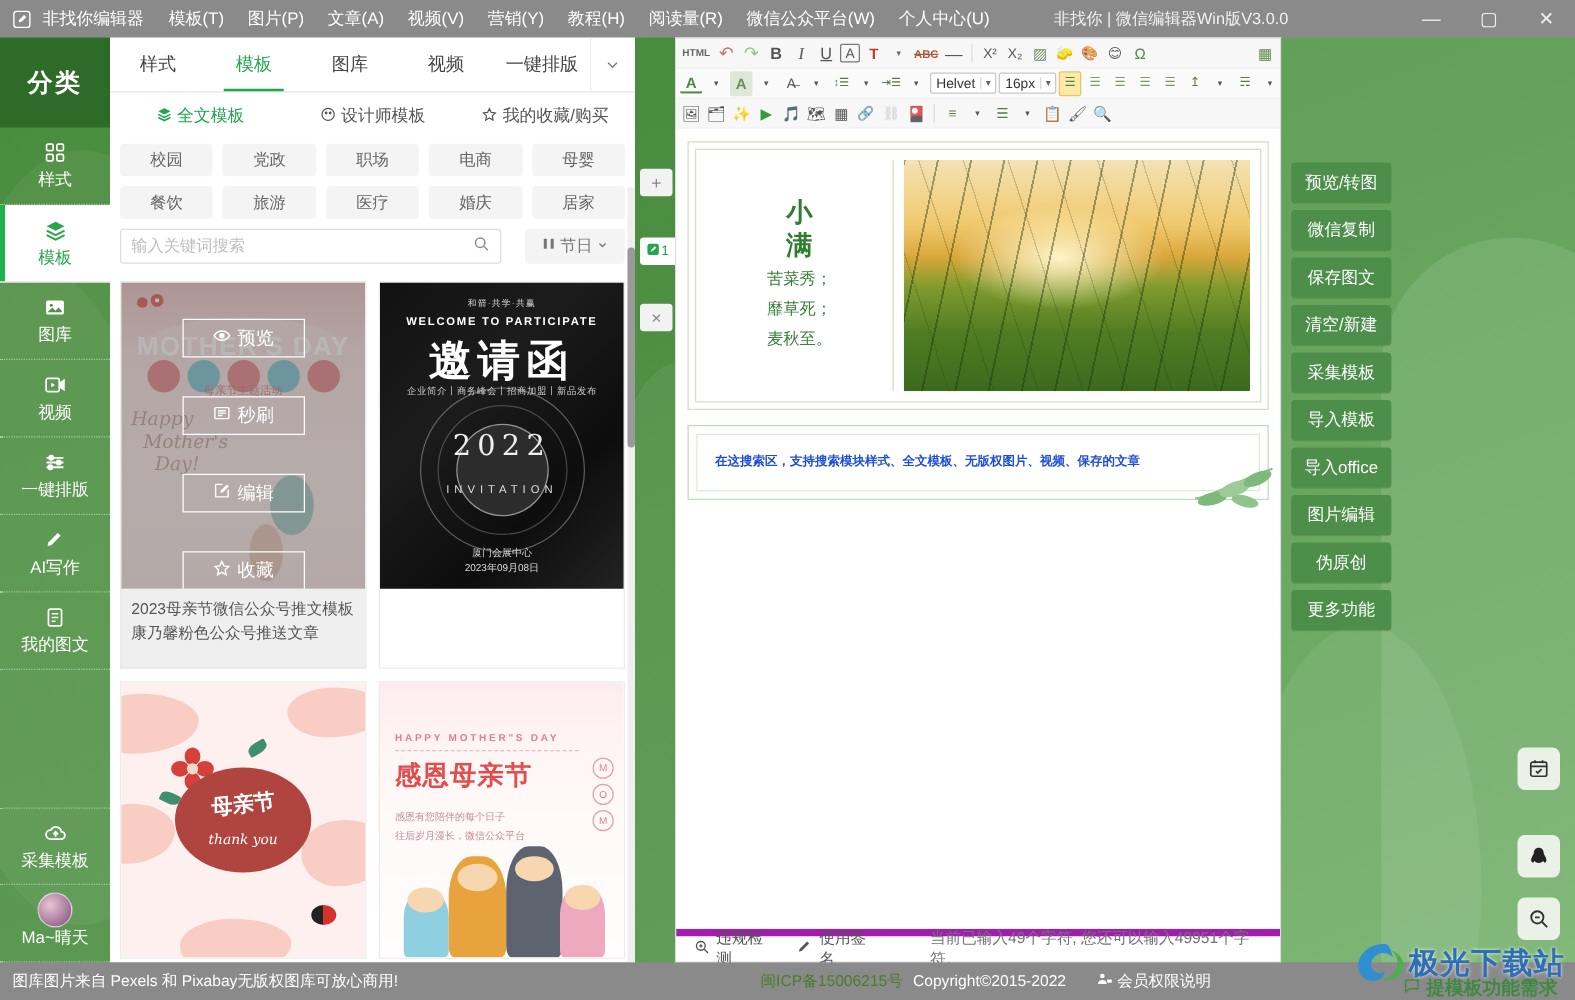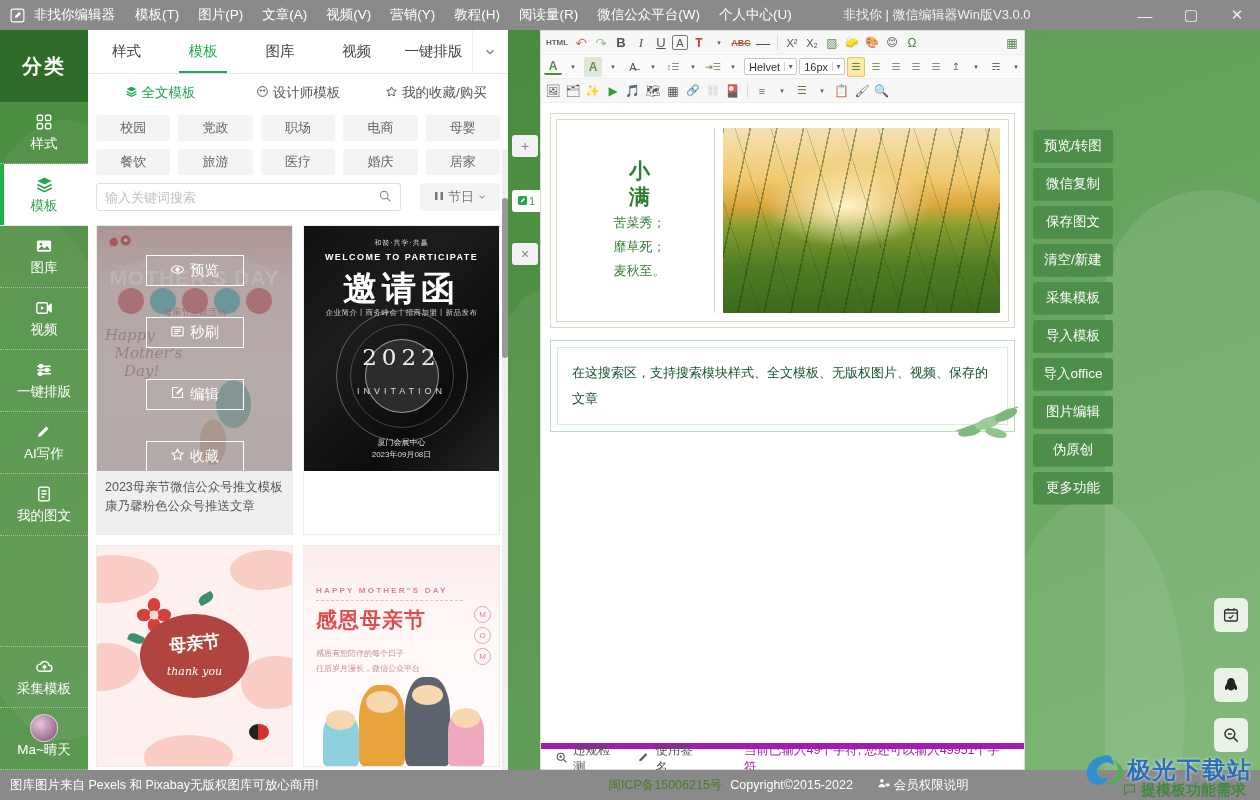--- a/index.html
+++ b/index.html
@@ -87,21 +87,21 @@
   .subtabs{ height:38px; display:flex; align-items:center; padding:0 6px; gap:6px;}
   .subtab{ flex:1; display:flex; align-items:center; justify-content:center; gap:4px;
      font-size:13.5px; color:#555; cursor:pointer; white-space:nowrap;}
   .subtab.active{ color:#21a74c; }
   .chips{ padding:3px 8px 0 8px; }
   .chip-row{ display:flex; gap:8px; margin-bottom:8px;}
   .chip{
     flex:1; height:26px; background:#f4f4f4; border-radius:3px; color:#666;
     display:flex;align-items:center;justify-content:center;font-size:13px;cursor:pointer;
   }
-  .searchrow{ display:flex; gap:19px; padding:0 8px 8px 8px; align-items:center;}
+  .searchrow{ display:flex; gap:19px; padding:0 8px 8px 8px; align-items:center;font-family:Liberation Mono, monospace;}
   .searchbox{
     flex:1; height:28px; border:1px solid #ddd; border-radius:3px; display:flex;
     align-items:center; padding:0 8px; background:#fff;
   }
   .searchbox input{
     border:0; outline:0; flex:1; font-size:13px; color:#666; background:transparent;
     font-family:inherit;
   }
   .searchbox input::placeholder{ color:#bfbfbf; }
   .holiday{
@@ -232,26 +232,26 @@
       linear-gradient(180deg,#f4e2b4 0%, #f0c96d 28%, #d9a73c 42%, #7f9b2e 55%, #4f7c23 75%, #3c6a1d 100%);
     position:relative; overflow:hidden;}
   .tpl1-img:after{
      content:""; position:absolute; inset:0;
      background:
        repeating-linear-gradient(102deg, rgba(30,50,10,.55) 0 1.5px, rgba(0,0,0,0) 1.5px 26px),
        repeating-linear-gradient(72deg, rgba(40,60,15,.28) 0 1px, rgba(0,0,0,0) 1px 34px);
      opacity:.75;
   }
   .tpl2{ border:1px solid #bcdcc0; padding:6px; position:relative; background:#fff;}
-  .tpl2-in{ border:1px solid #d8ecda; padding:12px 14px; font-size:13px; line-height:2; color:#14532d;}
+  .tpl2-in{ border:1px solid #d8ecda; padding:12px 14px; font-size:10px; line-height:2; color:#1d4ed8;font-weight:bold;}
   .leaf{ position:absolute; right:-10px; bottom:-10px; width:72px; height:40px;}
   .status{ height:26px; border-top:6px solid #a21caf; display:flex; align-items:center; gap:18px;
      padding:0 14px; background:#fff; font-size:12.5px; color:#555;}
   .status .sitem{ display:flex; align-items:center; gap:5px; cursor:pointer;}
-  .status .count{ margin-left:24px; color:#a21caf; }
+  .status .count{ margin-left:24px; color:#737373; }
 
   
   .rightpanel{ position:absolute; left:1025px; top:30px; width:235px; height:740px;
      background:linear-gradient(160deg,#62a05a 0%,#6aa862 45%,#74b06b 100%); overflow:hidden;}
   .rightpanel:before{ content:""; position:absolute; left:80px; top:160px; width:210px; height:700px;
      border-radius:110px; background:rgba(255,255,255,.10);}
   .rightpanel:after{ content:""; position:absolute; left:-30px; top:470px; width:190px; height:420px;
      border-radius:50%; background:rgba(255,255,255,.07);}
   .rp-btns{ position:relative; z-index:2; padding:100px 0 0 8px; display:flex; flex-direction:column; gap:6px;}
   .rp-btn{ width:80px; height:32px; background:#4d8f4a; color:#fff; font-size:13.5px;

